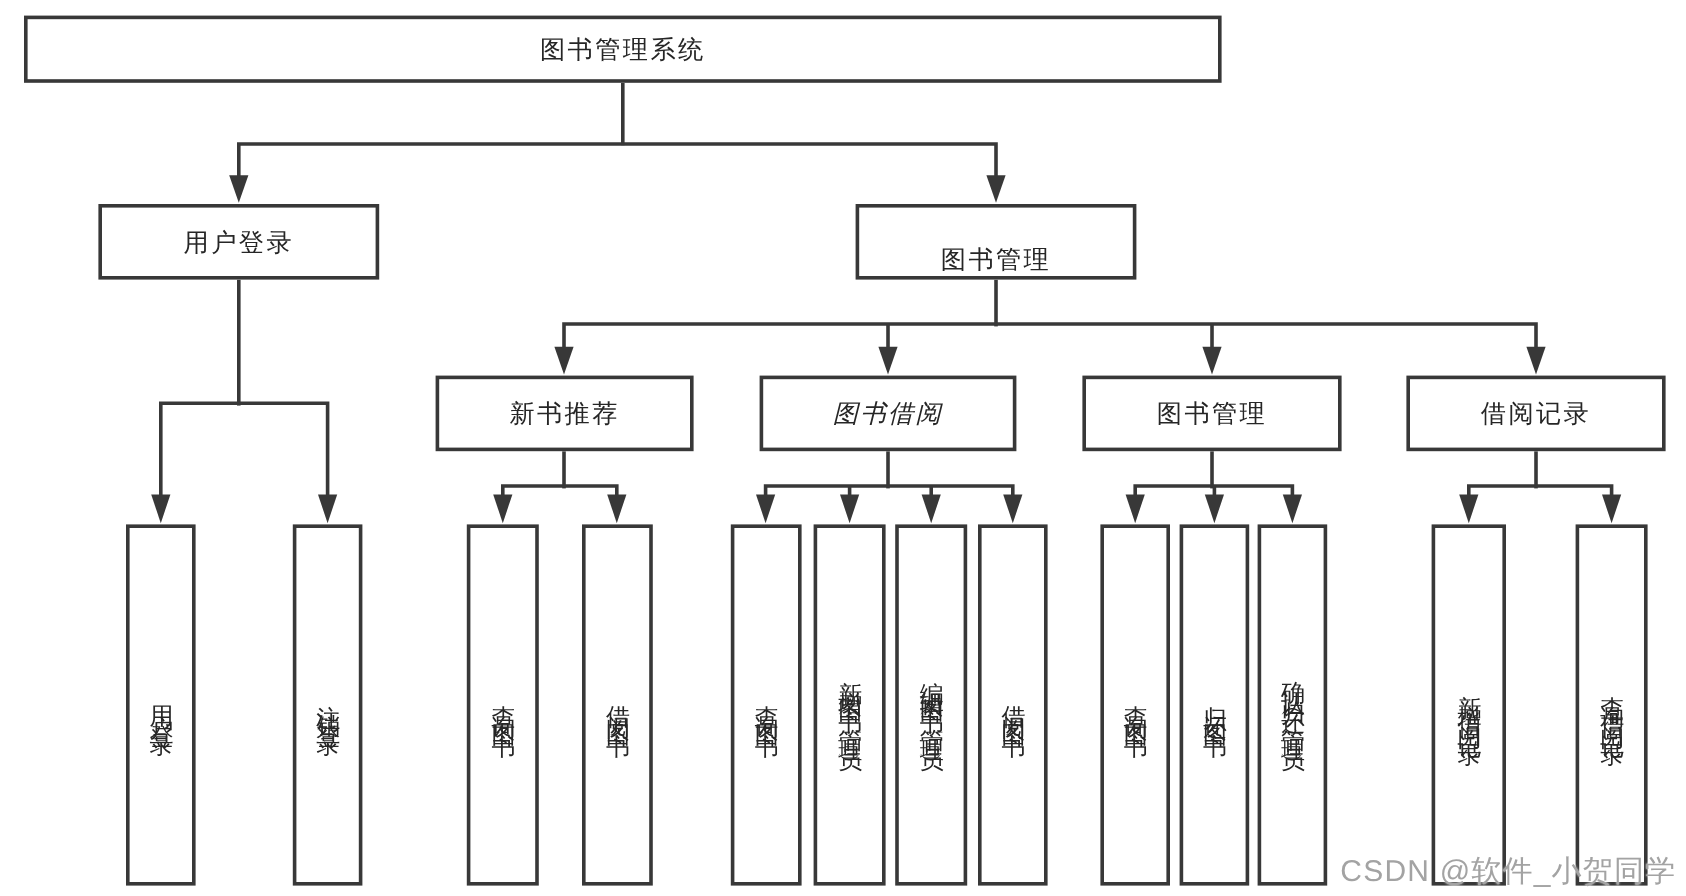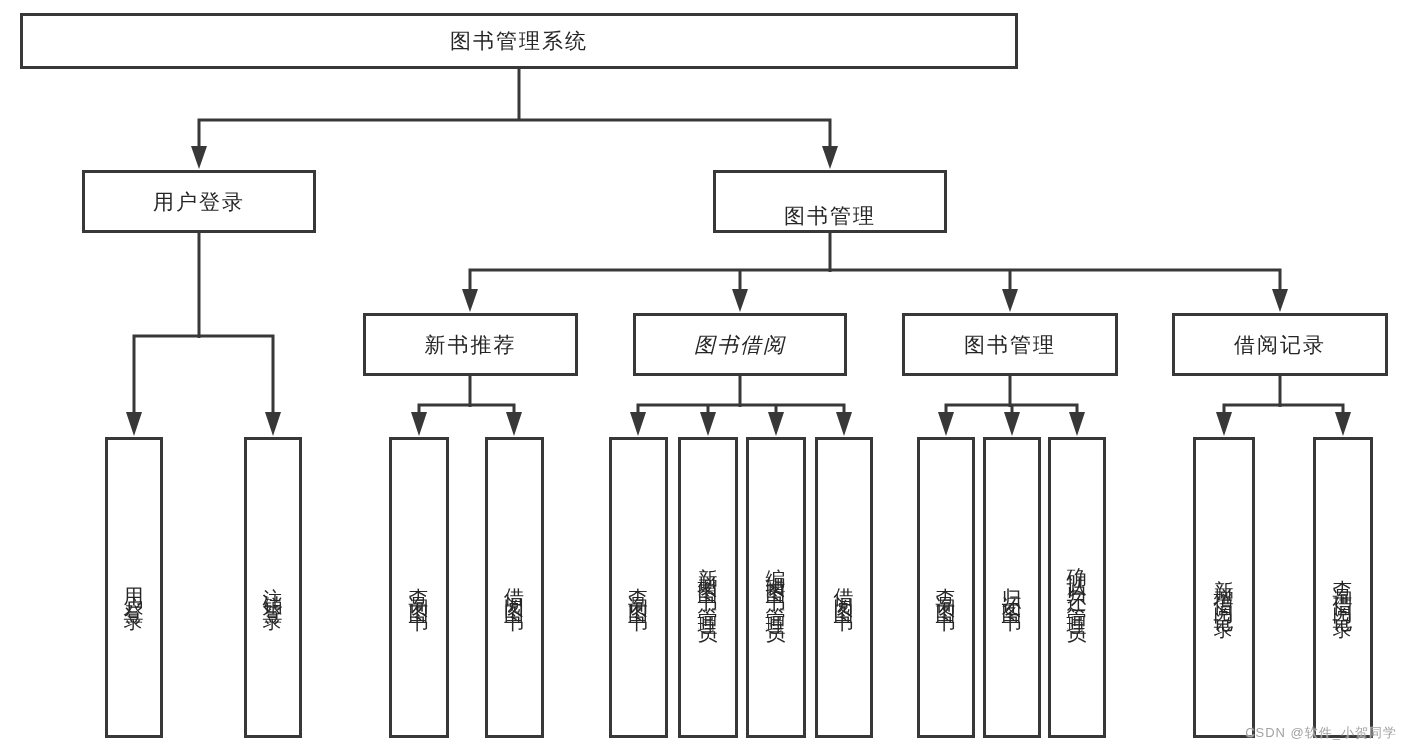--- a/index.html
+++ b/index.html
@@ -30,21 +30,21 @@
   .leaf .v-label{
     writing-mode:vertical-lr;
     text-orientation:mixed;
     font-size:20px;
     letter-spacing:8px;
     line-height:1.1;
   }
   .watermark{
     position:absolute;
     right:8px;bottom:5px;
-    font-size:13px;
+    font-size:25px;
     letter-spacing:1px;
     color:var(--watermark);
     z-index:3;
     text-shadow:0 0 2px #ffffff;
     white-space:nowrap;
   }
 </style>
 </head>
 <body>
 

